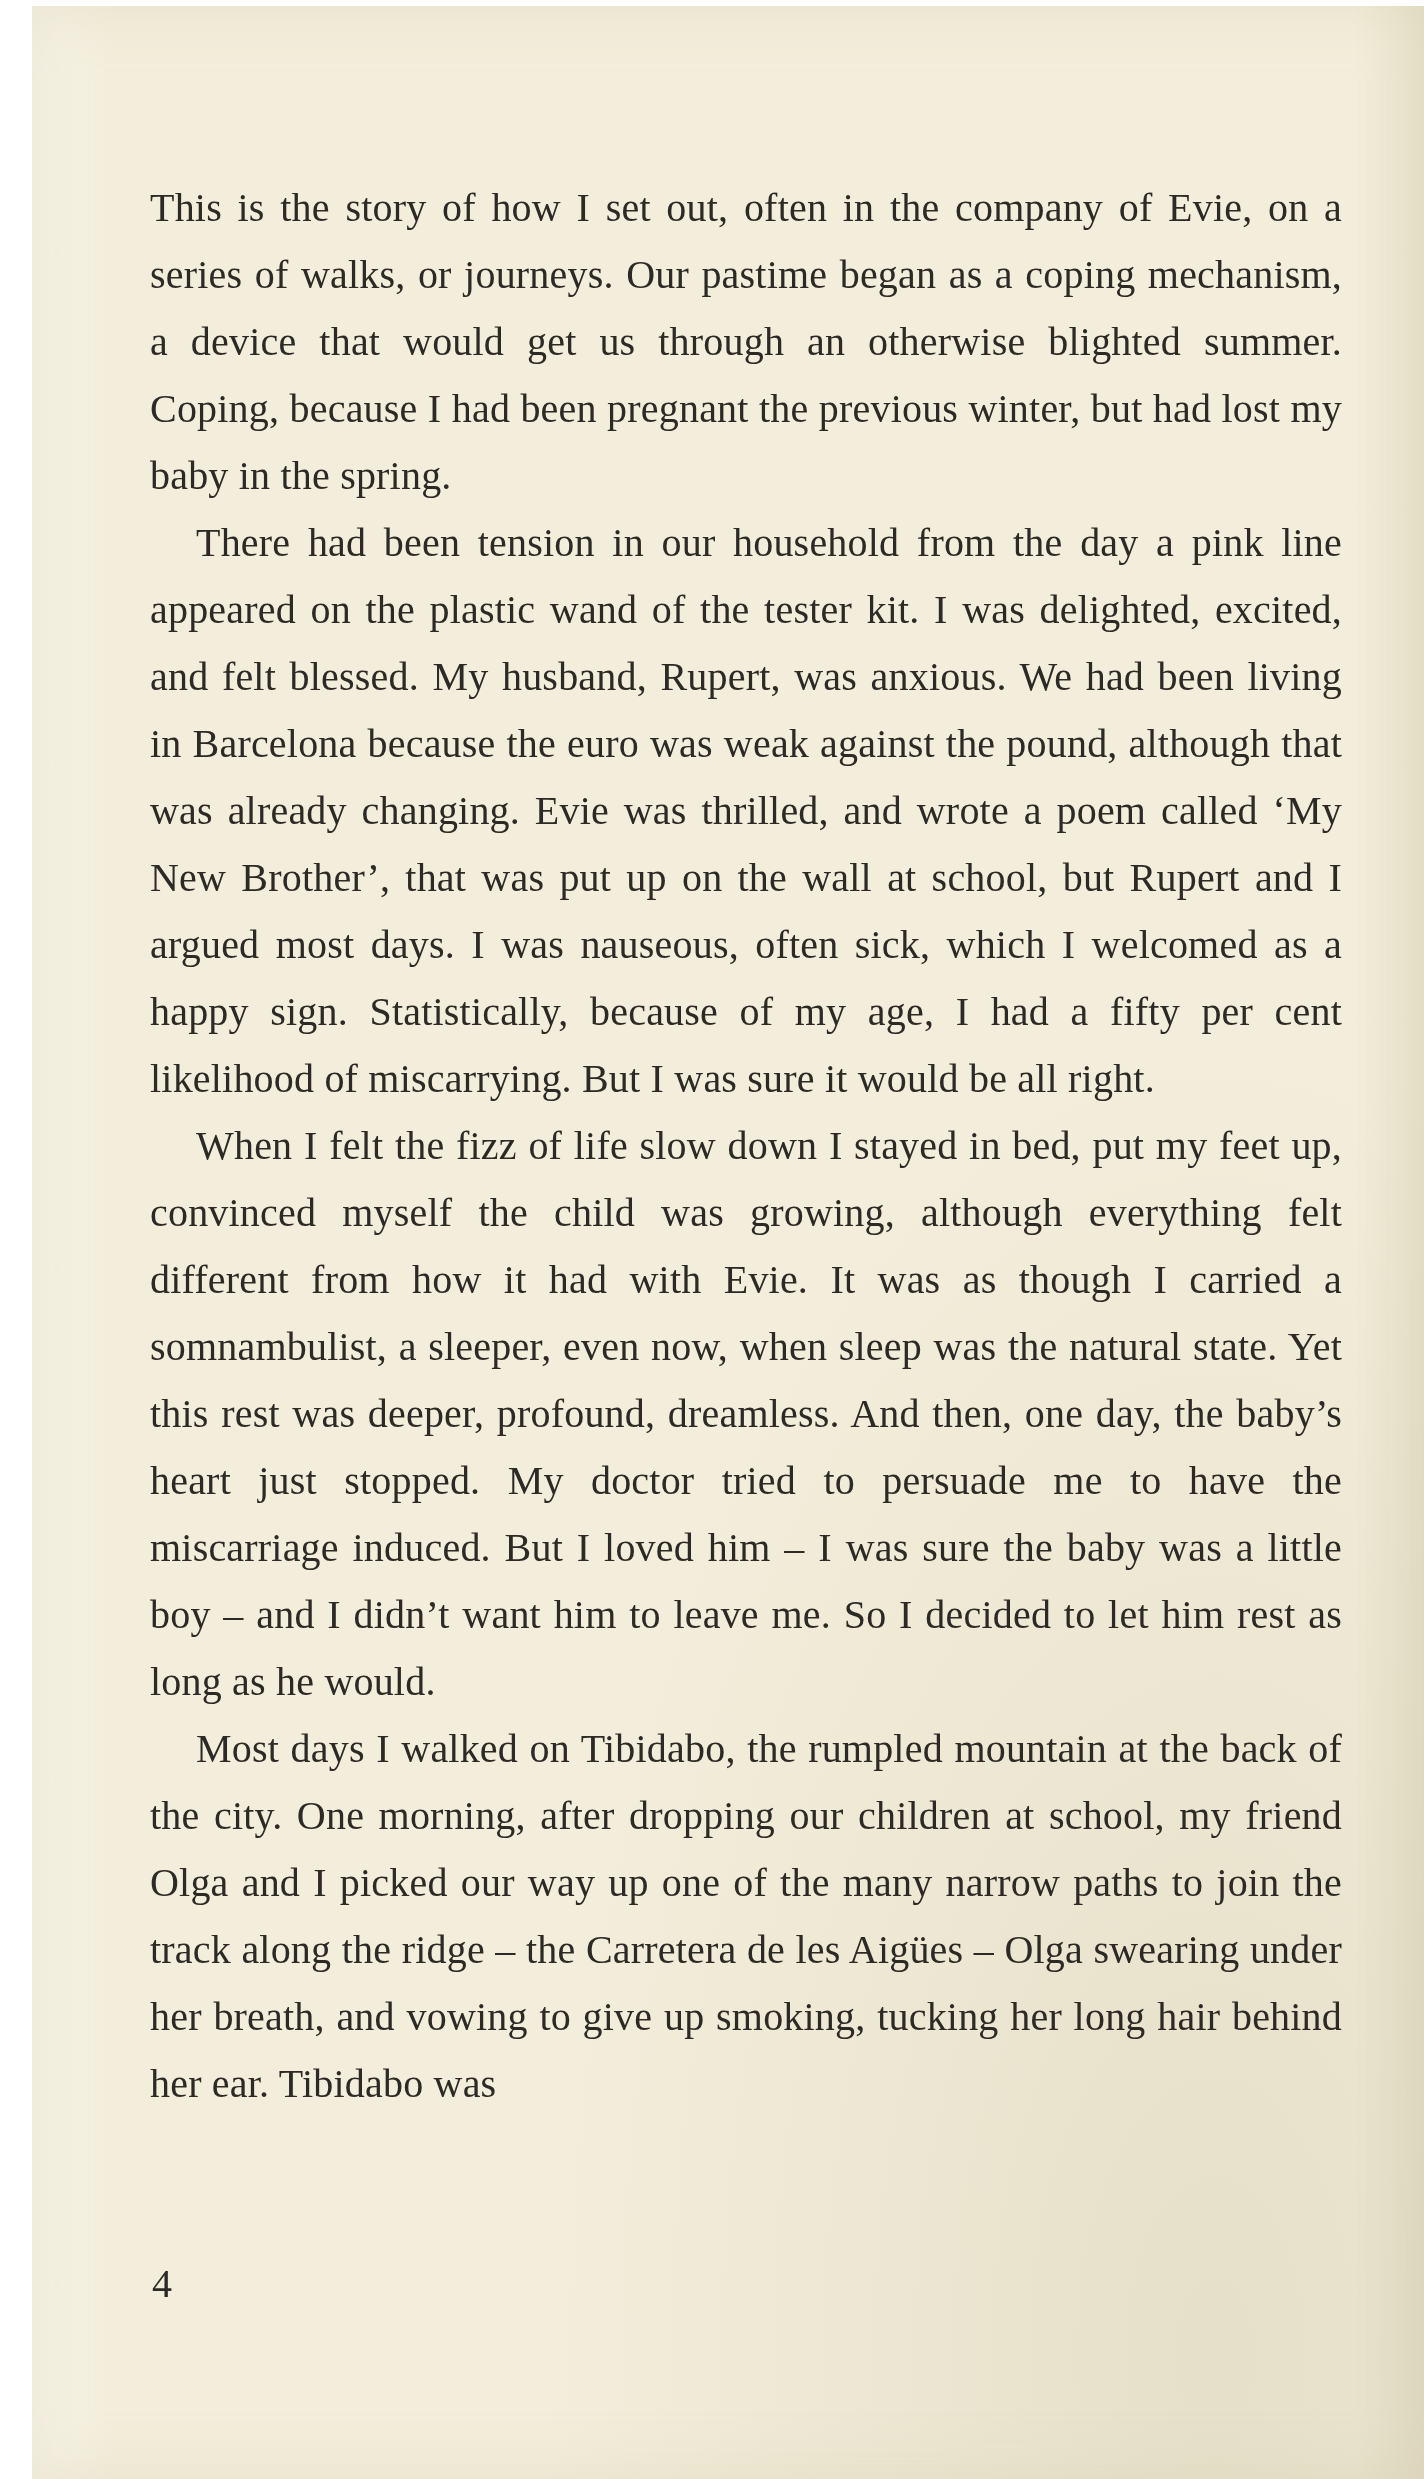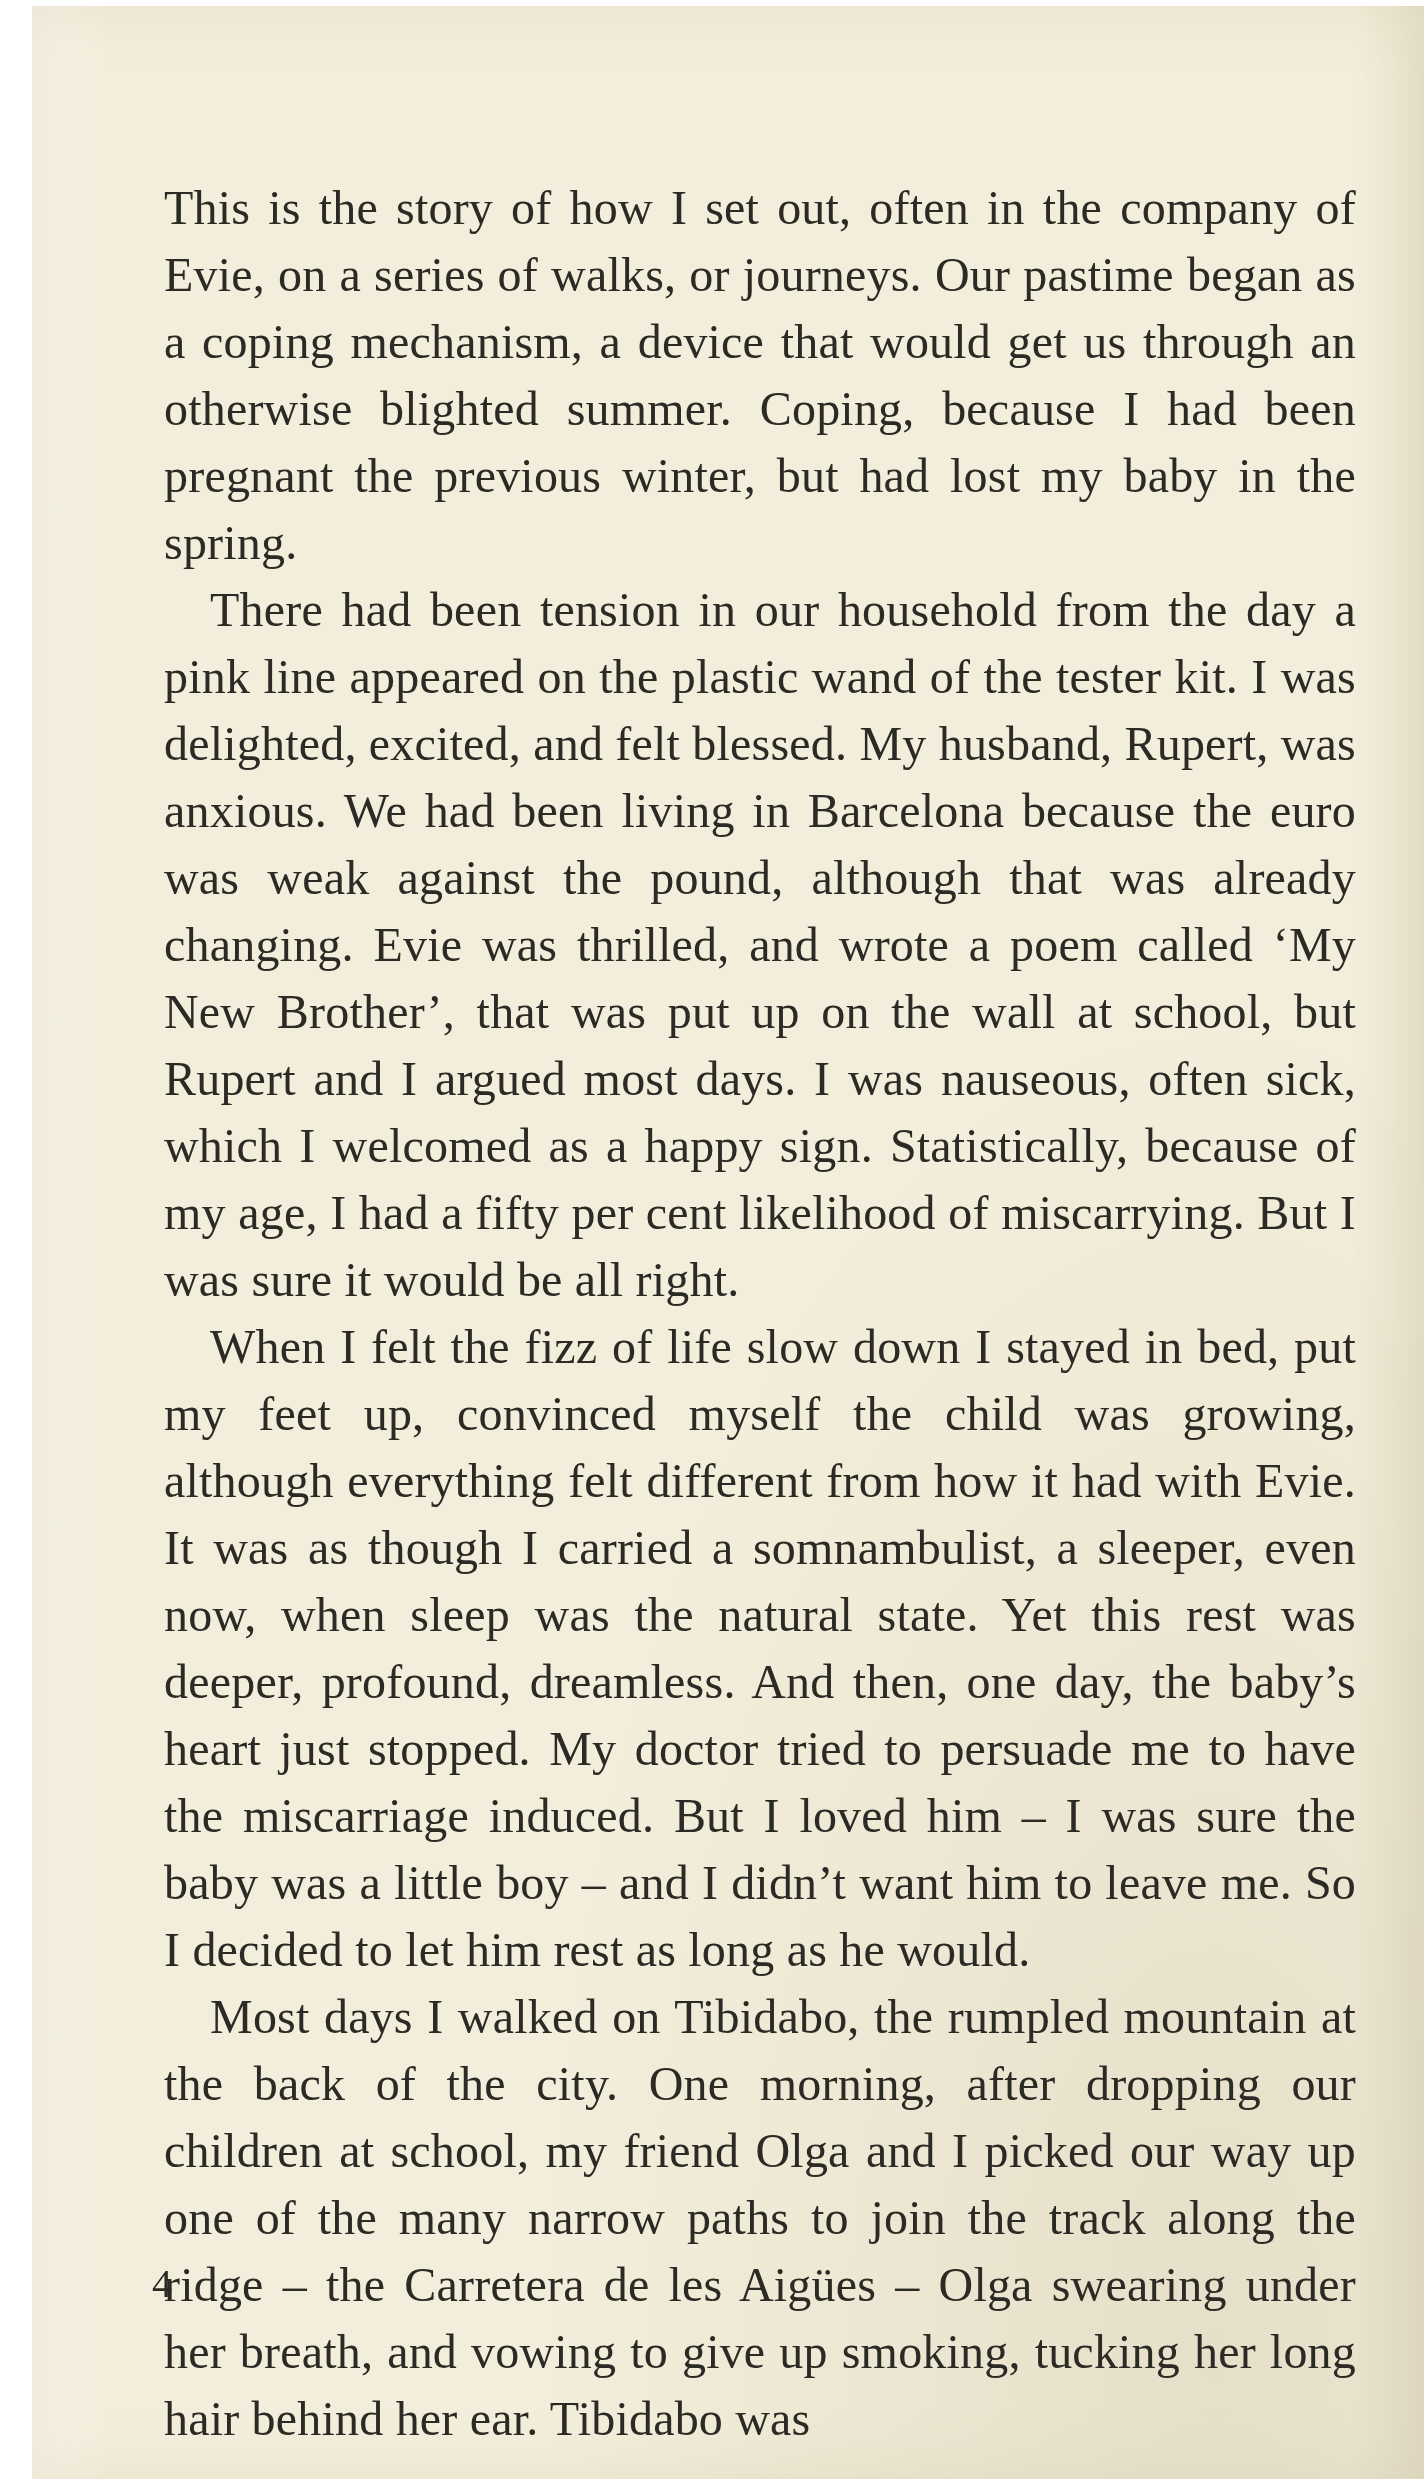--- a/index.html
+++ b/index.html
@@ -23,25 +23,25 @@
     bottom: 0;
     background:
       radial-gradient(ellipse at 85% 95%, rgba(190,180,150,0.25) 0%, rgba(190,180,150,0) 40%),
       linear-gradient(to right, rgba(255,255,255,0.35) 0%, rgba(255,255,255,0) 6%),
       linear-gradient(to left, rgba(205,196,168,0.30) 0%, rgba(205,196,168,0) 5%),
       #f3eedb;
     box-shadow: inset 0 0 60px rgba(210,200,170,0.35);
   }
   .text-block {
     position: absolute;
-    left: 132px;
+    left: 118px;
     top: 168px;
     width: 1192px;
     color: #2b2a25;
-    font-size: 48px;
+    font-size: 40px;
     line-height: 67px;
     text-align: justify;
     letter-spacing: 0.2px;
   }
   .text-block p {
     margin: 0;
   }
   .text-block p.indent {
     text-indent: 46px;
   }

